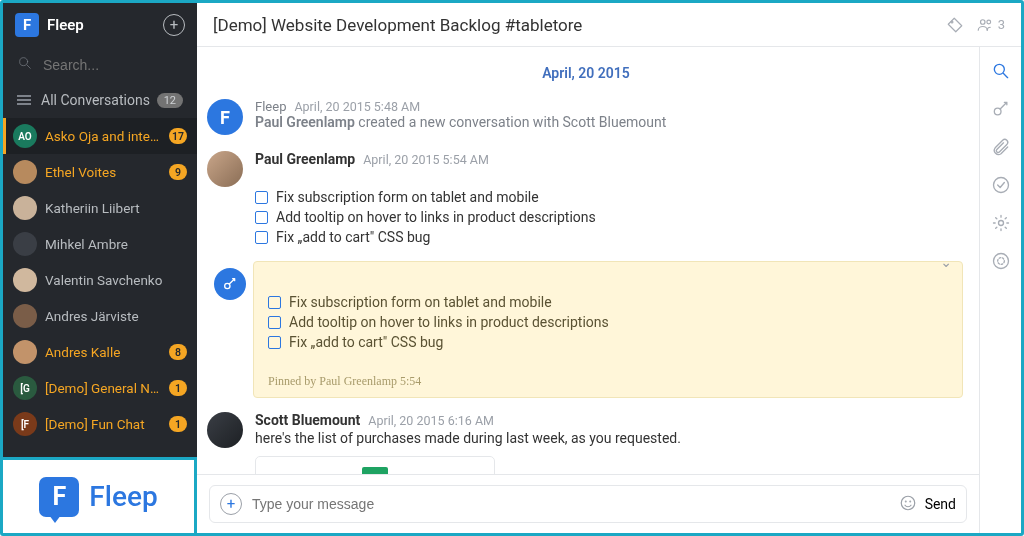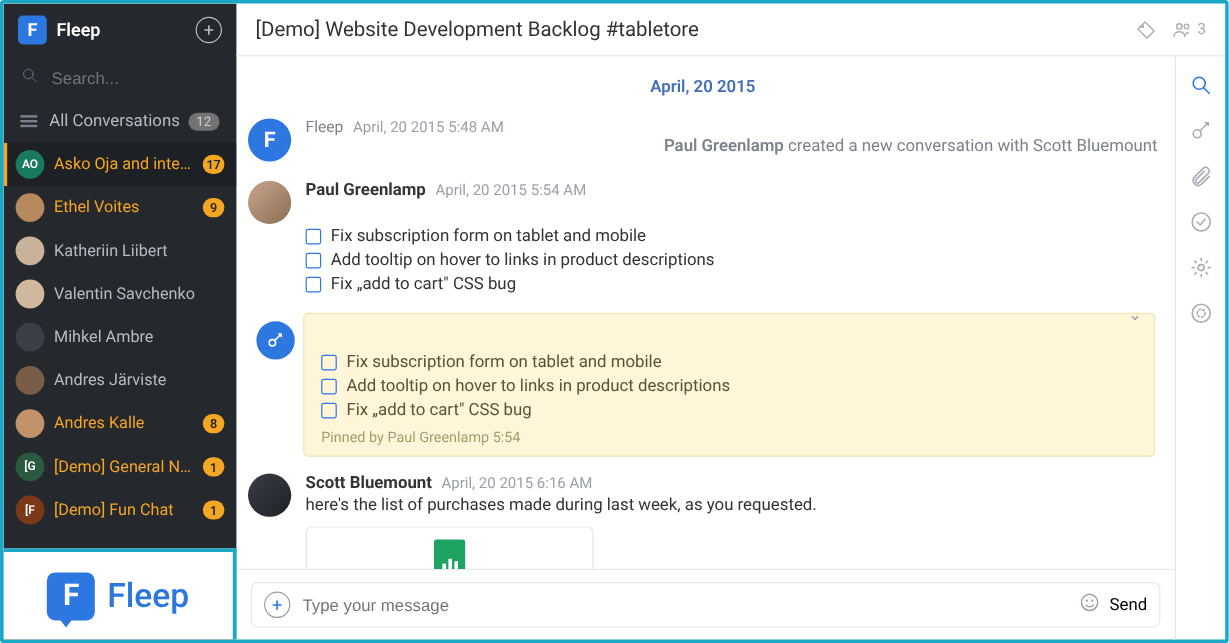--- a/index.html
+++ b/index.html
@@ -51,29 +51,29 @@
 .date-sep { text-align: center; color: #416fbd; font-weight: 600; font-size: 14px; padding: 18px 0 10px; }
 .msg { display: flex; gap: 12px; padding: 8px 6px; }
 .msg-av { width: 36px; height: 36px; border-radius: 50%; background: #2c77e0; flex-shrink: 0; display:flex; align-items:center; justify-content:center; color:#fff; font-weight:700; font-size:18px; }
 .msg-av.photo { background: linear-gradient(135deg,#c9a68a,#8a6d55); }
 .msg-av.key { background:#2c77e0; }
 .msg-body { flex: 1; min-width: 0; }
 .msg-head { display: flex; align-items: baseline; gap: 8px; flex-wrap: wrap; }
 .msg-author { color: #7d828a; font-size: 13px; }
 .msg-author.strong { color: #333; font-weight: 700; font-size: 14px; }
 .msg-time { color: #9ba0a8; font-size: 12.5px; }
-.msg-sys { color: #7d828a; font-size: 14px; text-align: right; }
+.msg-sys { color: #7d828a; font-size: 14px; }
 .msg-sys b { color: #7d828a; font-weight: 600; }
 .task-list { margin-top: 20px; }
 .task { display: flex; align-items: center; gap: 8px; padding: 2px 0; }
 .task-cb { width: 13px; height: 13px; border: 1.5px solid #2c77e0; border-radius: 2px; flex-shrink: 0; }
 .task-txt { font-size: 14px; color: #333; }
 .pinned { background: #fff6d9; border: 1px solid #f1e5b8; border-radius: 4px; margin: 6px 8px 6px 52px; padding: 10px 14px 8px; position: relative; }
 .pinned .task-txt { color: #5a5233; }
-.pinned-by { color: #a89b6b; font-size: 12px; margin-top: 6px; }
+.pinned-by { color: #a89b6b; font-size: 12px; margin-top: 22px; font-family: Liberation Serif, serif; }
 .chev { position: absolute; right: 10px; top: -8px; color: #9ba0a8; font-size: 14px; }
 .msg-text { font-size: 14px; color: #333; margin-top: 2px; }
 .file-card { border: 1px solid #e5e7ea; border-radius: 5px; padding: 10px 14px; margin-top: 10px; display: inline-flex; align-items: center; gap: 12px; min-width: 240px; cursor:pointer;flex-direction:column; }
 .file-icon { width: 26px; height: 32px; background: #1ea362; border-radius: 2px; position: relative; display:flex; align-items:flex-end; justify-content:center; padding-bottom:6px; gap:2px; }
 .file-icon span { width:3px; background:#fff; display:block; }
 .file-info .fname { font-weight: 600; font-size: 13.5px; }
 .file-info .fsize { color: #9ba0a8; font-size: 12.5px; }
 .expand-dn { text-align:right; padding:0 12px 4px; color:#9ba0a8; font-size:13px; cursor:pointer; }
 
 
@@ -135,26 +135,26 @@
         <div class="conv">
           <div class="avatar" style="background: rgb(183, 138, 94);"></div>
           <div class="conv-name hl">Ethel Voites</div>
           <div class="badge">9</div>
         </div>
         <div class="conv">
           <div class="avatar" style="background: rgb(201, 178, 154);"></div>
           <div class="conv-name">Katheriin Liibert</div>
         </div>
         <div class="conv">
+          <div class="avatar" style="background: rgb(58, 62, 69);"></div>
+          <div class="conv-name">Mihkel Ambre</div>
+        </div>
+        <div class="conv">
           <div class="avatar" style="background: rgb(208, 184, 158);"></div>
           <div class="conv-name">Valentin Savchenko</div>
-        </div>
-        <div class="conv">
-          <div class="avatar" style="background: rgb(58, 62, 69);"></div>
-          <div class="conv-name">Mihkel Ambre</div>
         </div>
         <div class="conv">
           <div class="avatar" style="background: rgb(122, 93, 72);"></div>
           <div class="conv-name">Andres Järviste</div>
         </div>
         <div class="conv">
           <div class="avatar" style="background: rgb(194, 147, 106);"></div>
           <div class="conv-name hl">Andres Kalle</div>
           <div class="badge">8</div>
         </div>

